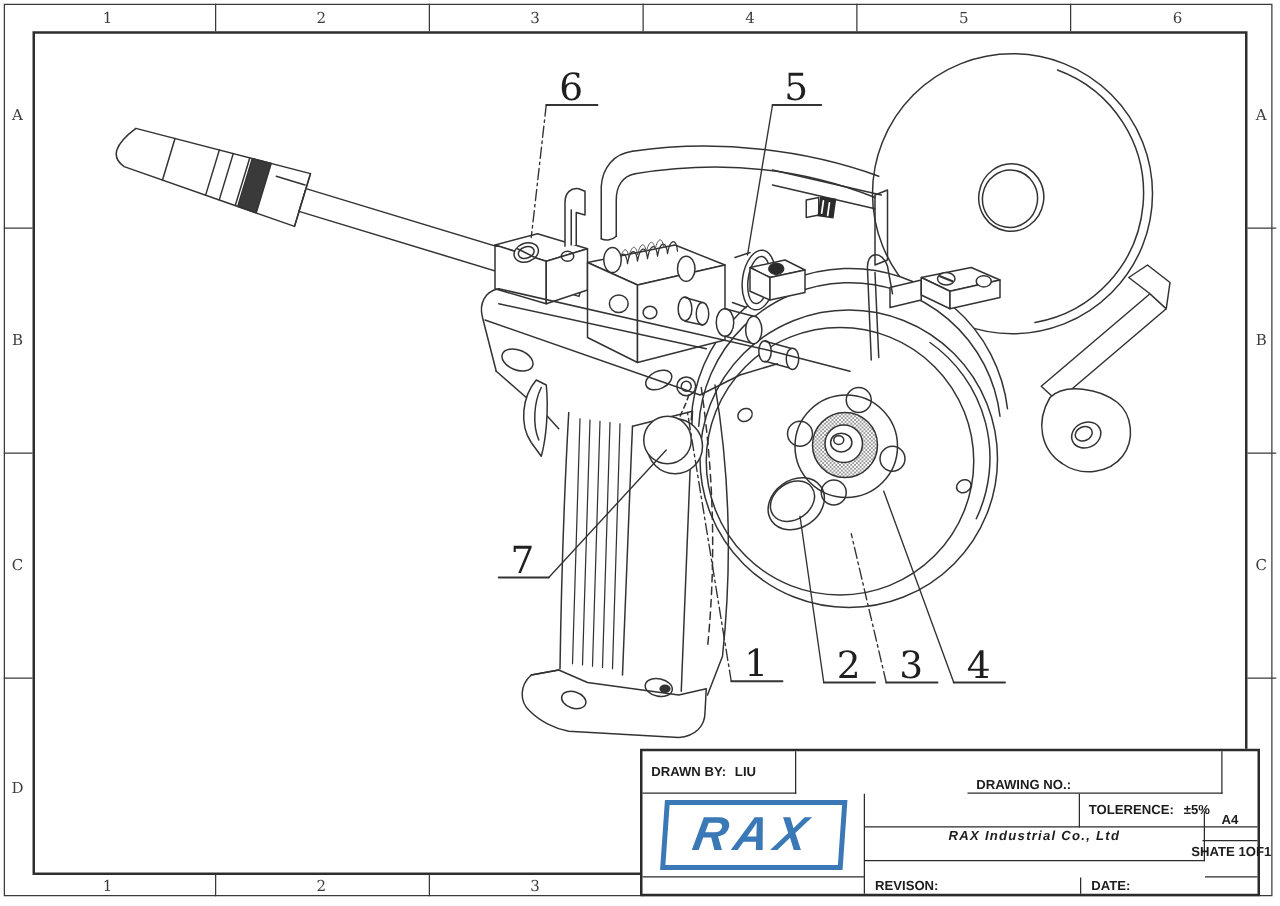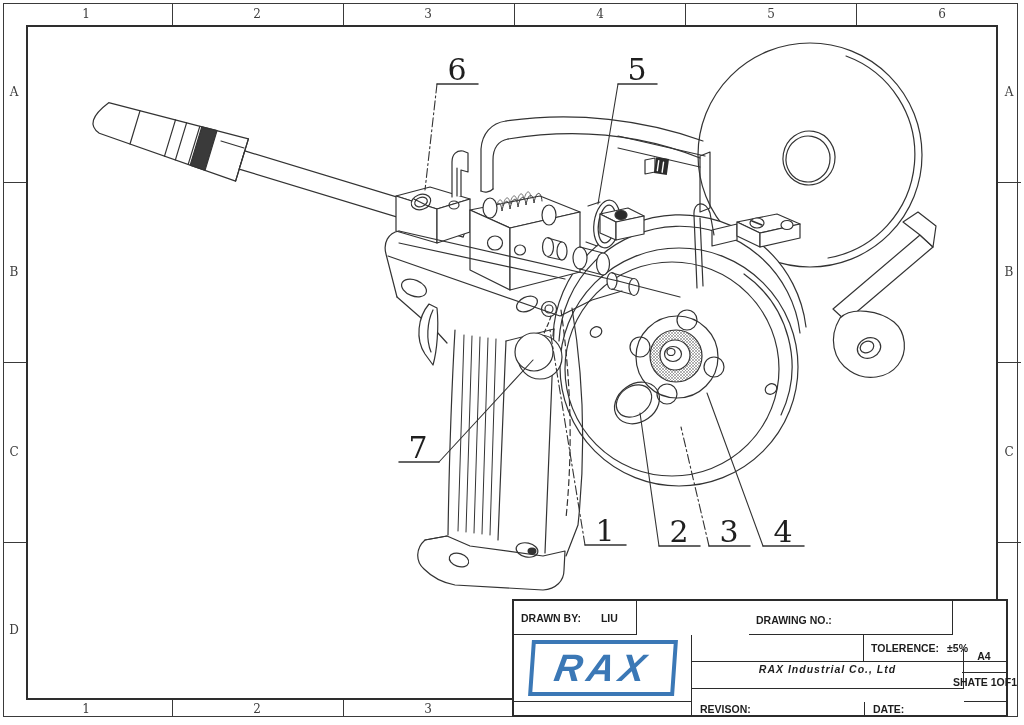--- a/index.html
+++ b/index.html
@@ -14,21 +14,21 @@
               font-family:"DejaVu Serif","Liberation Serif",serif;
               font-size:12px;color:#3c3c3c;}
   
   .tb{position:absolute;left:512px;top:599px;width:496px;height:118px;
       border:2px solid #2b2b2b;box-sizing:border-box;background:#fff;}
   .tb .cell{position:absolute;box-sizing:border-box;border-color:#2b2b2b;
             display:flex;align-items:center;font-size:10.5px;font-weight:bold;
             color:#1d1d1d;white-space:nowrap;}
   .br{border-right:1px solid #2b2b2b;}
   .bb{border-bottom:1px solid #2b2b2b;}
-  .lbl-gap{margin-left:20px;font-weight:bold;}
+  .lbl-gap{margin-left:7px;font-weight:bold;}
   .logo-box{position:absolute;left:16px;top:5px;width:146px;height:56px;
             border:4px solid #3b78b6;display:flex;align-items:center;justify-content:center;
             transform:skewX(-4deg);box-sizing:border-box;}
   .logo-text{font-style:italic;font-weight:900;font-size:38px;color:#3b78b6;
              letter-spacing:5px;transform:skewX(-6deg);line-height:1;}
   .company{justify-content:center;font-size:22px;font-weight:bold;font-style:italic;
            color:#3a3a3a;letter-spacing:1px;}
   .a4cell{justify-content:center;font-size:16px;font-weight:500;}
   .shate{justify-content:center;font-size:10px;text-align:center;}
   svg text.callout{font-family:"DejaVu Serif","Liberation Serif",serif;
@@ -253,21 +253,21 @@
       <text class="callout" x="457" y="80">6</text>
       <text class="callout" x="418" y="458">7</text>
     </g>
   </svg>
 
   <div class="tb">
     <div class="cell br bb" style="left:0;top:0;width:123px;height:34px;padding-left:7px;">
       <span>DRAWN BY:</span>
       <span class="lbl-gap">LIU</span>
     </div>
-    <div class="cell br bb" style="left:235px;top:0;width:204px;height:34px;padding-left:7px;align-items:center;padding-top:4px;">
+    <div class="cell br bb" style="left:260px;top:0;width:204px;height:34px;padding-left:7px;align-items:flex-end;padding-top:4px;">
       <span>DRAWING NO.:</span>
     </div>
     <div class="cell bb a4cell" style="left:448px;top:0;width:44px;height:34px;margin-top:38px;">
       <span>A4</span>
     </div>
 
     <div class="cell br bb" style="left:0;top:34px;width:178px;height:67px;">
       <div class="logo-box">
         <span class="logo-text">RAX</span>
       </div>

